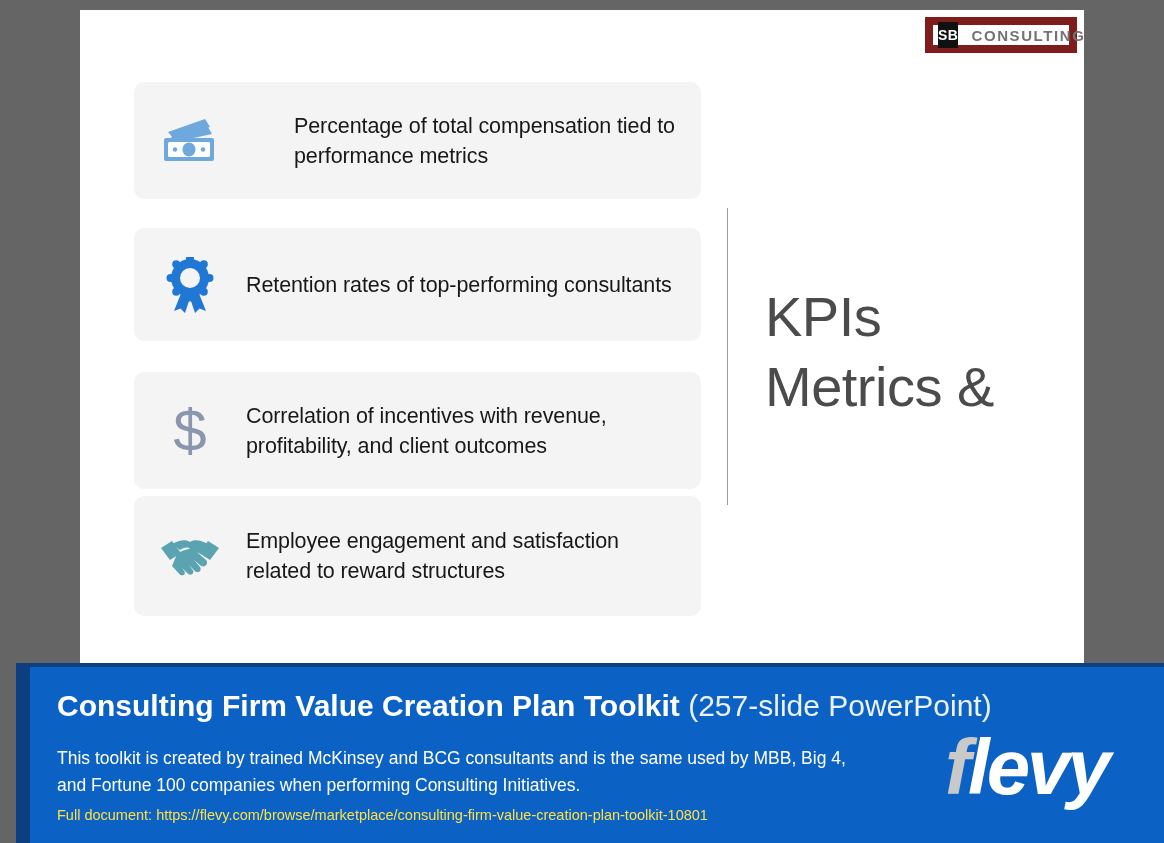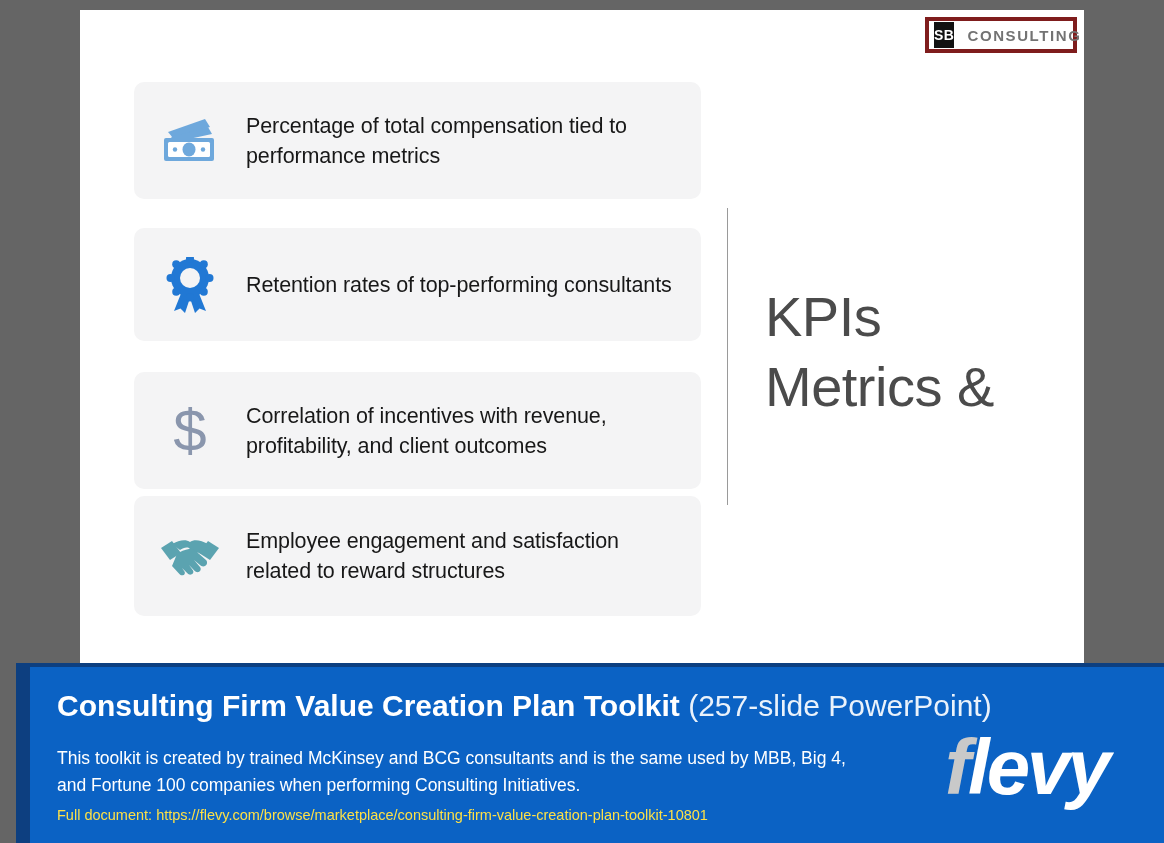--- a/index.html
+++ b/index.html
@@ -26,21 +26,21 @@
     overflow: hidden;
   }
 
   
   #logo {
     position: absolute;
     left: 845px;
     top: 7px;
     width: 152px;
     height: 36px;
-    border: 4px solid #7f1d1d;
+    border: 8px solid #7f1d1d;
     background: #ffffff;
     display: flex;
     align-items: center;
     box-sizing: border-box;
   }
   #logo .logo-mark {
     width: 32px;
     height: 26px;
     margin-left: 5px;
     background: #111111;
@@ -64,21 +64,21 @@
   .card {
     position: absolute;
     left: 54px;
     width: 567px;
     background: #f4f4f5;
     border-radius: 10px;
     display: flex;
     align-items: center;
     box-sizing: border-box;
   }
-  #card-0 { top: 72px;  height: 117px; }
+  #card-0 { top: 72px;  height: 117px; gap: 48px; }
   #card-1 { top: 218px; height: 113px; text-align: right; }
   #card-2 { top: 362px; height: 117px; }
   #card-3 { top: 486px; height: 120px; }
 
   .card-icon {
     width: 112px;
     min-width: 112px;
     height: 100%;
     display: flex;
     align-items: center;

